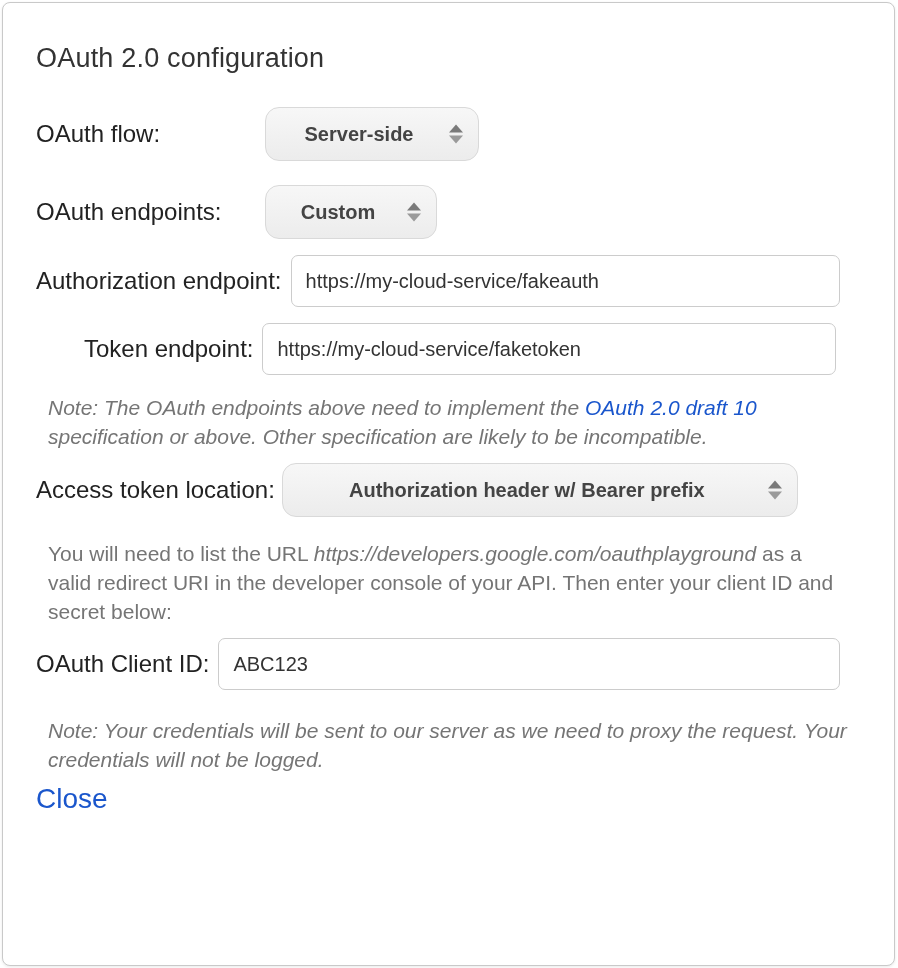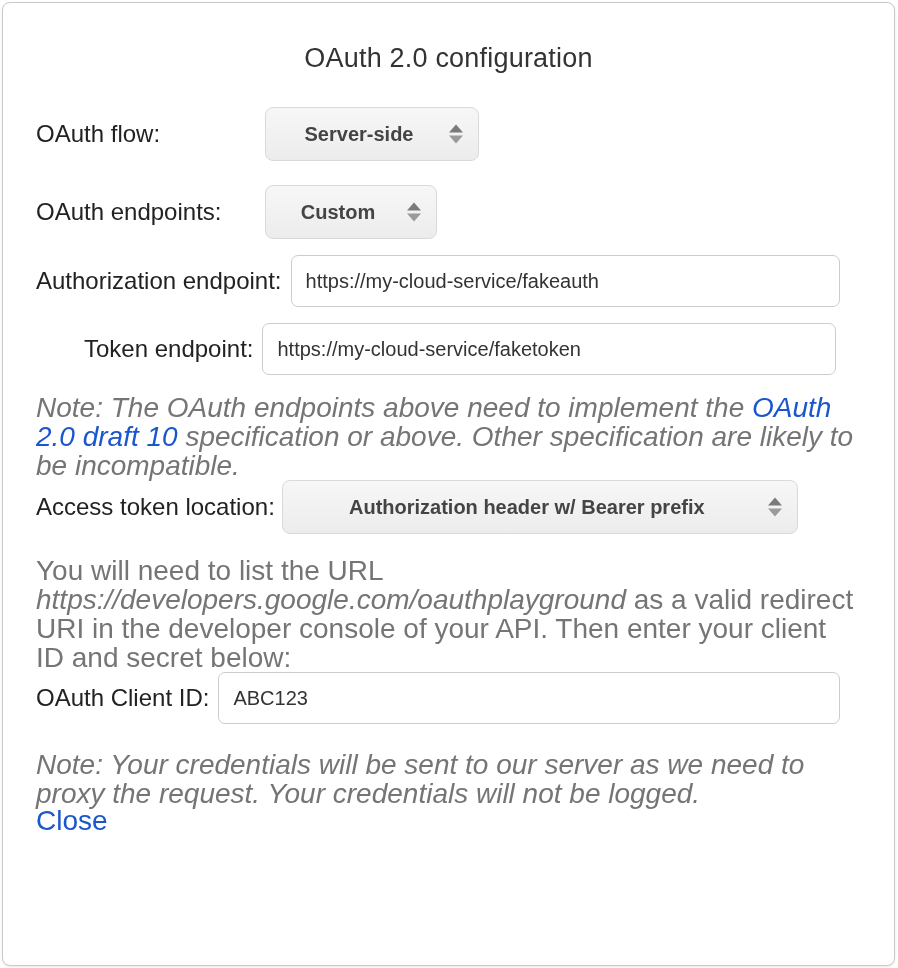--- a/index.html
+++ b/index.html
@@ -20,21 +20,20 @@
     padding: 38px 33px 0 33px;
     overflow: hidden;
   }
   h1.title {
     margin: 0 0 32px 0;
     font-size: 27px;
     line-height: 34px;
     font-weight: 400;
     color: #333333;
     letter-spacing: 0.2px;
-    text-align: center;
   }
   .row { display: flex; align-items: center; }
   .lbl {
     font-size: 24px;
     color: #222222;
     white-space: nowrap;
     flex: none;
   }
   .lbl-fixed { width: 229px; }
   .mb24 { margin-bottom: 24px; }
@@ -48,21 +47,21 @@
 
   .dropdown {
     position: relative;
     height: 54px;
     display: flex;
     align-items: center;
     justify-content: center;
     padding: 0 44px 0 18px;
     background: linear-gradient(#f7f7f7, #ececec);
     border: 1px solid #d9d9d9;
-    border-radius: 8px;
+    border-radius: 14px;
     cursor: pointer;
     flex: none;
   }
   .dd-text {
     font-size: 20px;
     font-weight: 700;
     color: #444444;
     white-space: nowrap;
   }
   .dd-flow { width: 214px; }
@@ -104,24 +103,24 @@
     padding: 0 14px;
     outline: none;
   }
   .text-input.focused {
     border: 2px solid #4d90fe;
     margin-right: 25px;
   }
   .mr25 { margin-right: 25px; }
 
   .note, .para {
-    font-size: 28px;
+    font-size: 21px;
     line-height: 29px;
     color: #757575;
-    margin: 0;
+    margin: 12px;
     max-width: 828px;
   }
   .note { font-style: italic; }
   .para .inline-url { font-style: italic; }
   a.inline-link {
     color: #1a56cc;
     text-decoration: none;
     cursor: pointer;
   }
   a.close-link {

